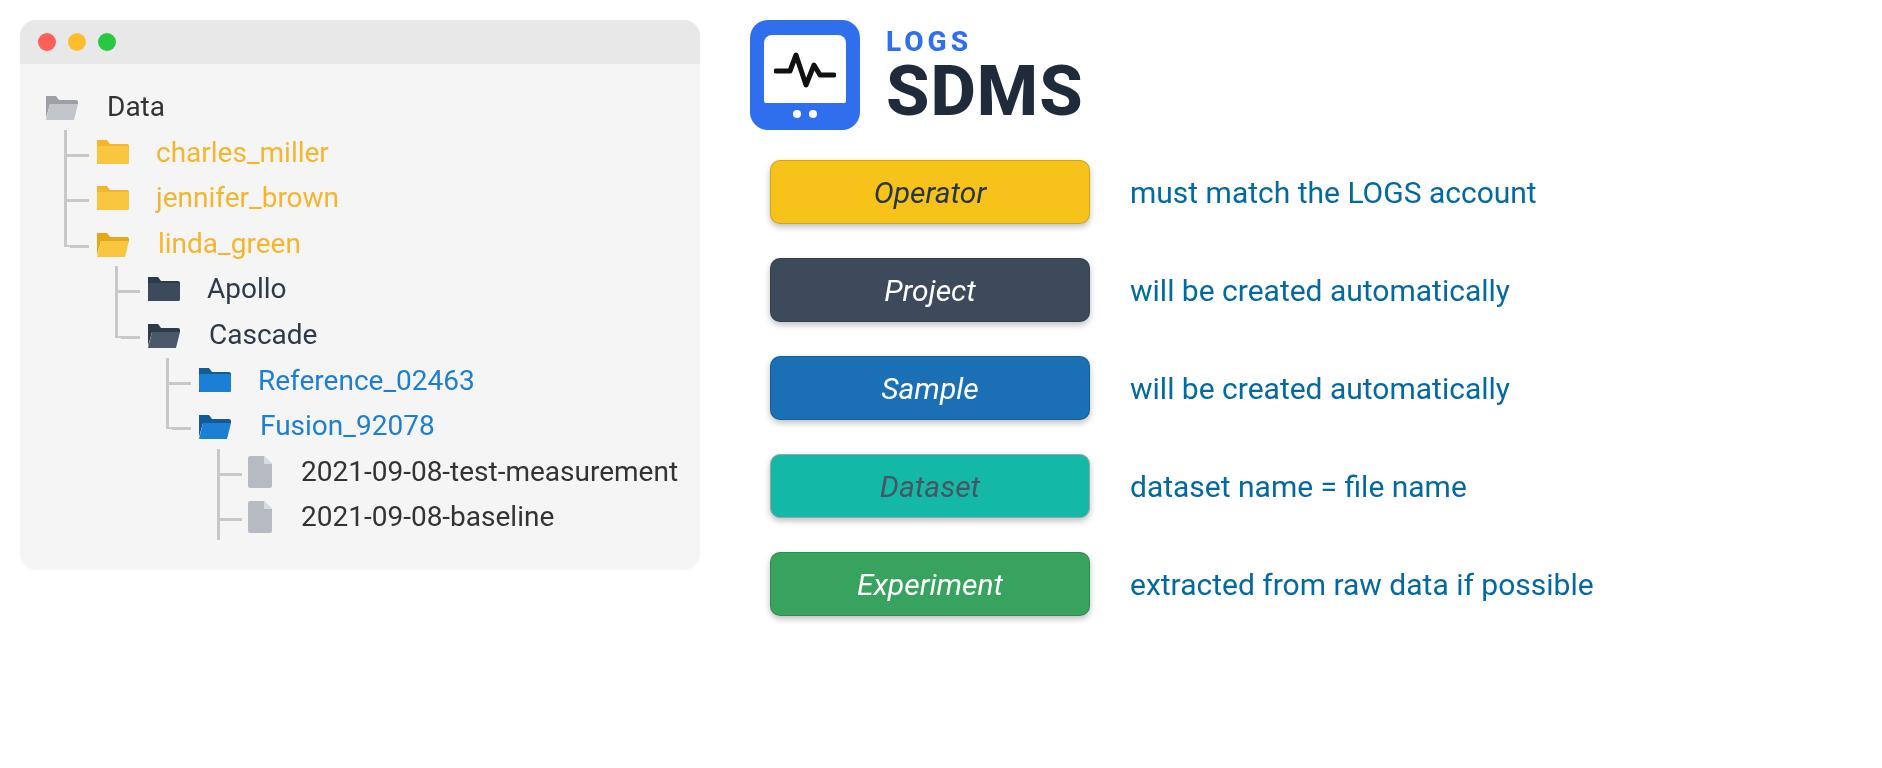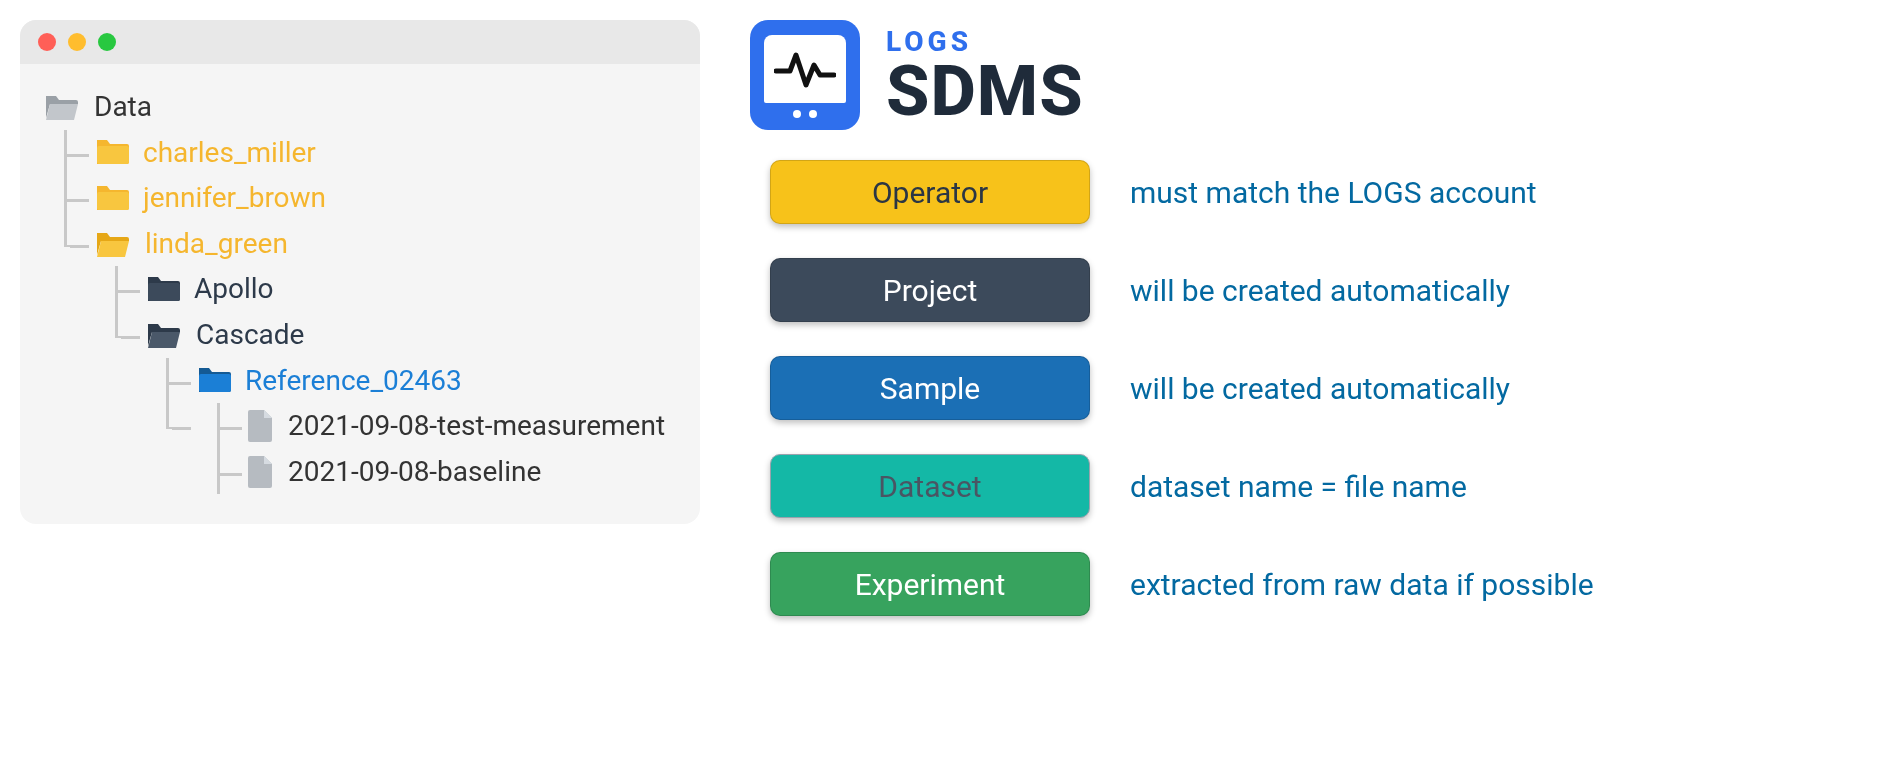--- a/index.html
+++ b/index.html
@@ -34,21 +34,21 @@
   .dot.green { background: #28c840; }
 
   .tree {
     padding: 20px 20px 10px 24px;
     font-size: 28px;
     line-height: 1.2;
   }
   .node {
     display: flex;
     align-items: center;
-    gap: 14px;
+    gap: 27px;
     padding: 6px 0;
     position: relative;
   }
   .children {
     margin-left: 20px;
     border-left: 3px solid #c8c8c8;
     padding-left: 0;
   }
   .child-row {
     position: relative;
@@ -119,20 +119,21 @@
   }
 
   .legend { display: grid; grid-template-columns: 320px 1fr; row-gap: 34px; column-gap: 40px; align-items: center; padding-left: 30px; }
   .pill {
     height: 64px;
     border-radius: 10px;
     display: flex; align-items: center; justify-content: center;
     font-size: 30px;
     box-shadow: 0 3px 6px rgba(0,0,0,0.25);
     border: 1px solid rgba(0,0,0,0.15);
+    font-style: italic;
   }
   .pill-operator  { background:#f7c21a; color:#2b3644; }
   .pill-project   { background:#3c4a5b; color:#fff; }
   .pill-sample    { background:#1b6fb5; color:#ffffff; }
   .pill-dataset   { background:#14b8a6; color:#4a5563; border:1px solid #9aa2ad; }
   .pill-experiment{ background:#37a35e; color:#fff; }
   .legend-desc { font-size: 30px; color:#0369a1; }
 </style>
 </head>
 <body>
@@ -226,20 +227,29 @@
                     <svg width="34" height="28" viewBox="0 0 34 28">
                         <path fill="#145a94" d="M2 2h10l3 4h17a2 2 0 0 1 2 2v16a2 2 0 0 1-2 2H2z"></path>
                         <rect x="2" y="8" width="32" height="18" rx="2" fill="#1b7fd6"></rect>
                       </svg>
                   </span>
                   <span class="label c-blue">Reference_02463</span>
                 </div>
               </div>
 
               <div class="child-row last">
+                <div class="node">
+                  <span class="icon">
+                    <svg width="36" height="30" viewBox="0 0 36 30">
+                        <path fill="#145a94" d="M2 4h10l3 4h17a2 2 0 0 1 2 2v2H6l-4 14V4z"></path>
+                        <path fill="#1b7fd6" d="M6 12h28l-4 16H2z"></path>
+                      </svg>
+                  </span>
+                  <span class="label c-blue">Fusion_92078</span>
+                </div>
 
                 <div class="children">
                   <div class="child-row">
                     <div class="node">
                       <span class="icon">
                         <svg width="26" height="32" viewBox="0 0 26 32">
                             <path fill="#b6bbc1" d="M2 0h14l8 8v22a2 2 0 0 1-2 2H2a2 2 0 0 1-2-2V2a2 2 0 0 1 2-2z"></path>
                             <path fill="#d6dbe1" d="M16 0v8h8z"></path>
                           </svg>
                       </span>

